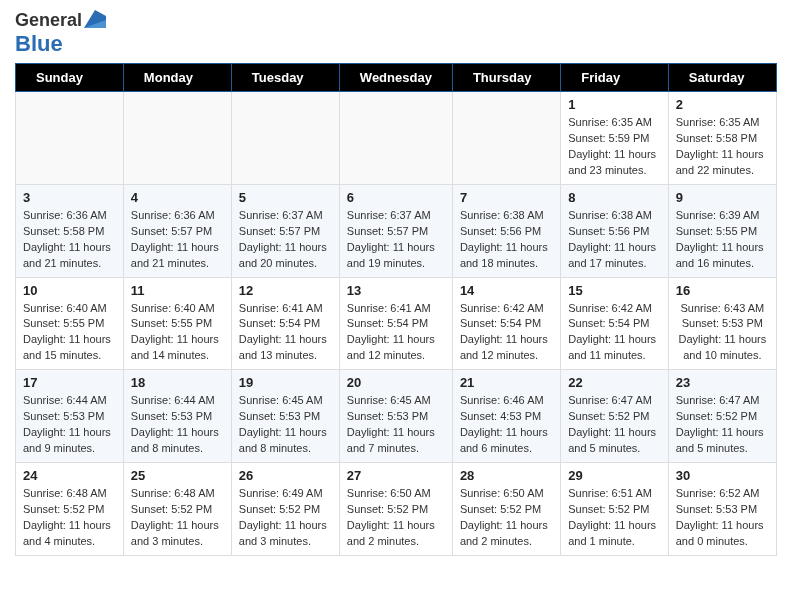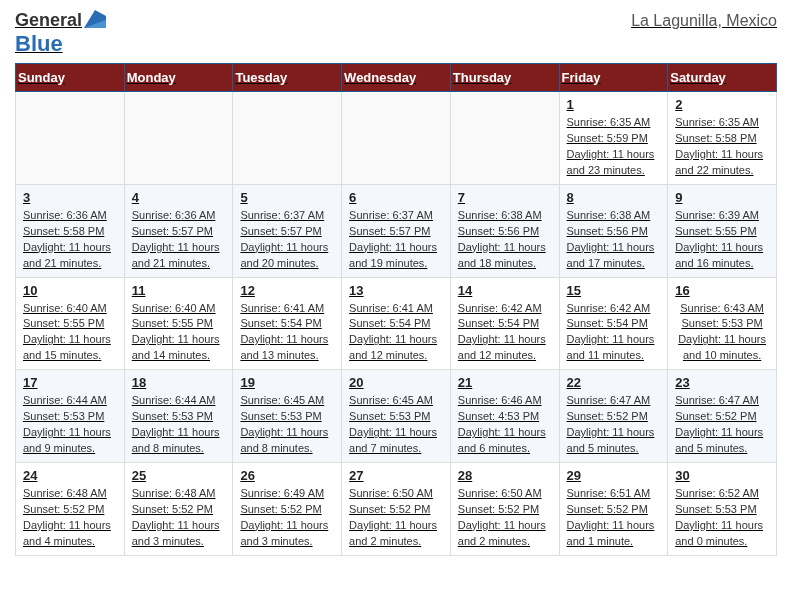--- a/index.html
+++ b/index.html
@@ -7,21 +7,20 @@
       font-family: Arial, sans-serif;
       background: #fff;
       width: 792px;
       min-height: 612px;
       padding: 0;
     }
     .page {
       width: 792px;
       background: #fff;
       padding: 10px 15px 15px 15px;
-      text-decoration: underline;
     }
     .header {
       display: flex;
       align-items: flex-start;
       justify-content: space-between;
       margin-bottom: 6px;
     }
     .logo {
       display: flex;
       flex-direction: column;
@@ -61,24 +60,24 @@
       font-size: 16px;
       color: #555;
       margin-top: 2px;
     }
     .calendar {
       width: 100%;
       border-collapse: collapse;
       border: 1px solid #ccc;
     }
     .calendar th {
-      background-color: #7f1d1d;
+      background-color: #000000;
       color: #fff;
       text-align: left;
-      padding: 6px 2px;
+      padding: 6px 20px;
       font-size: 13px;
       font-weight: bold;
       border: 1px solid #1e5a9a;
     }
     .calendar td {
       vertical-align: top;
       padding: 5px 7px;
       border: 1px solid #ddd;
       width: calc(100% / 7);
       min-height: 85px;
@@ -118,21 +117,20 @@
         <svg class="logo-icon" viewBox="0 0 22 18" xmlns="http://www.w3.org/2000/svg">
           <polygon points="0,18 22,18 22,6 11,0" fill="#2a6db5"></polygon>
           <polygon points="0,18 22,18 22,10 0,18" fill="#5ba3e0" opacity="0.7"></polygon>
         </svg>
       </div>
       <div>
         <span class="logo-blue">Blue</span>
       </div>
     </div>
     <div class="title-area">
-      <div class="location">La Lagunilla, Mexico</div>
     </div>
   </div>
 
   <table class="calendar">
     <thead>
       <tr>
       <th>Sunday</th>
           <th>Monday</th>
           <th>Tuesday</th>
           <th>Wednesday</th>

